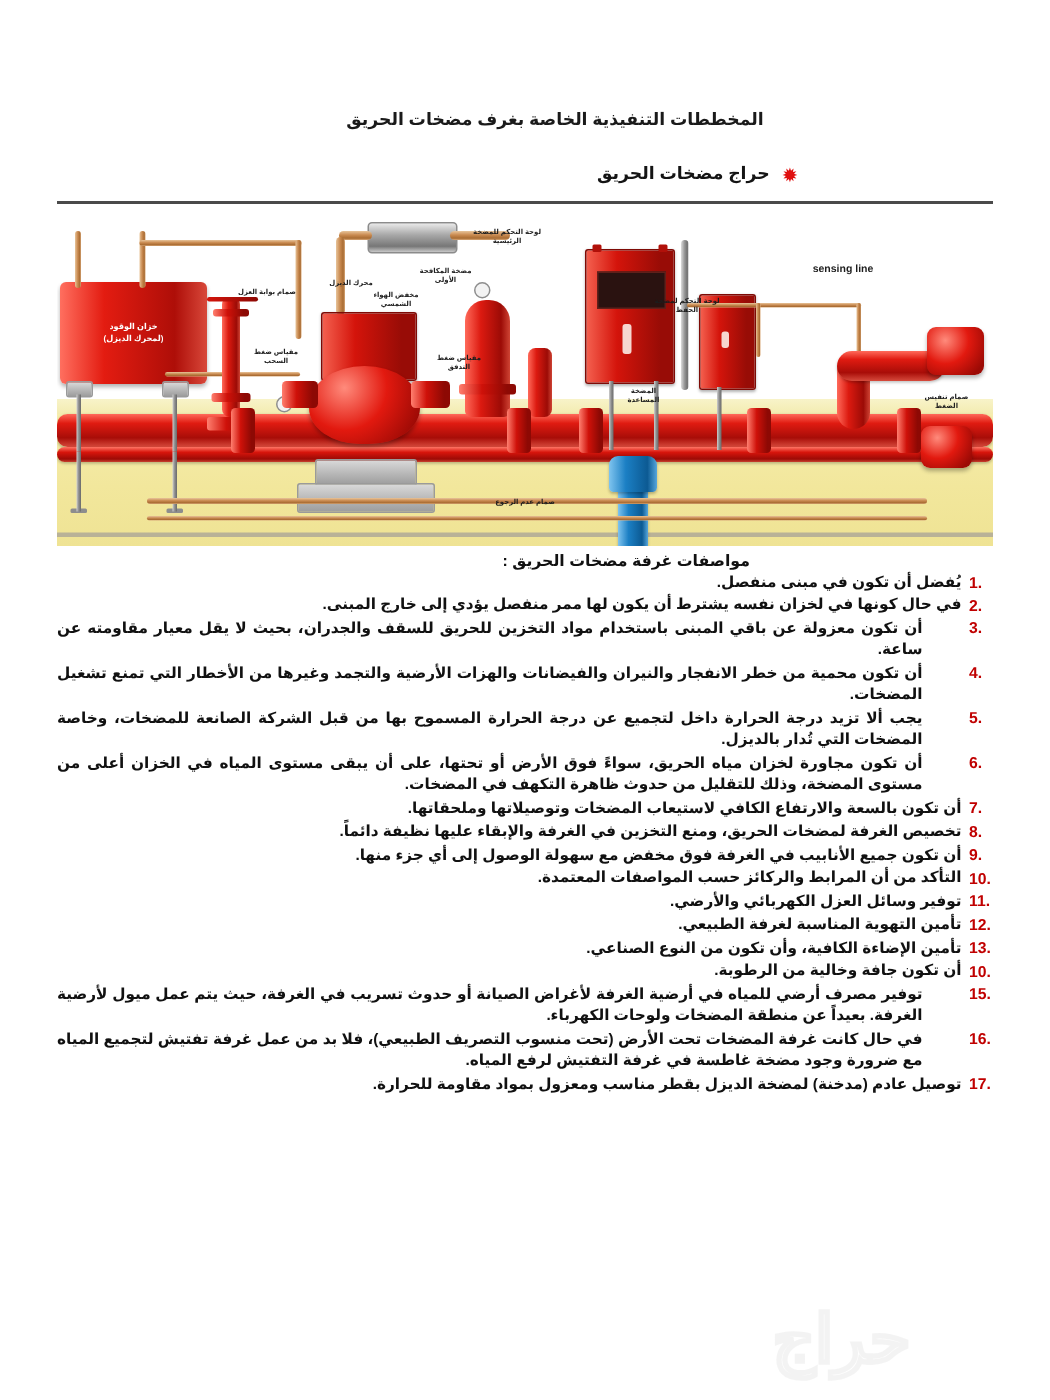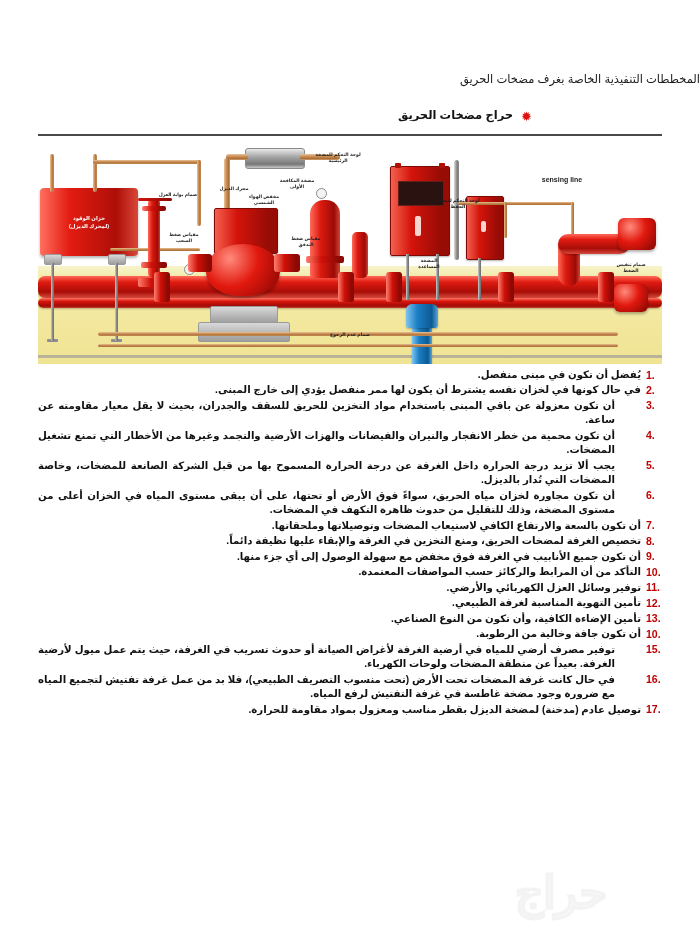--- a/index.html
+++ b/index.html
@@ -8,21 +8,22 @@
     background:#ffffff;
     font-family:"Liberation Sans","DejaVu Sans",sans-serif;
     position:relative;overflow:hidden;
   }
 
   .page{position:relative;width:700px;height:933px;}
 
   
   .doc-title{
     position:absolute;top:72px;left:0;right:0;
-    font-size:11.5px;font-weight:normal;color:#1a1a1a;
+    text-align:center;
+    font-size:11.5px;font-weight:bold;color:#1a1a1a;
     letter-spacing:0px;
     margin-left:40px;
   }
   .section-head{
     position:absolute;top:108px;right:168px;
     display:flex;align-items:center;gap:8px;
     direction:rtl;
   }
   .section-head .star{
     color:#e01010;font-size:13px;line-height:1;
@@ -304,40 +305,41 @@
     <div class="fig-label" style="left:126px;top:96px;width:40px;">مقياس ضغط السحب</div>
     <div class="fig-label" style="left:250px;top:100px;width:36px;">مقياس ضغط التدفق</div>
     <div class="fig-label" style="left:398px;top:62px;width:44px;">لوحة التحكم لمضخة الحفظ</div>
     <div class="fig-label" style="left:372px;top:122px;width:38px;">المضخة المساعدة</div>
     <div class="fig-label" style="left:292px;top:196px;width:40px;">صمام عدم الرجوع</div>
     <div class="fig-label" style="left:574px;top:126px;width:38px;">صمام تنفيس الضغط</div>
     <div class="fig-label en" style="left:484px;top:40px;width:80px;">sensing line</div>
   </div>
 
   <div class="specs">
+    <div class="specs-title">مواصفات غرفة مضخات الحريق :</div>
     <ol class="spec-list" id="spec-list">
         <li>
           <span class="num">1.</span>
           <span class="txt">يُفضل أن تكون في مبنى منفصل.</span>
         </li>
         <li>
           <span class="num">2.</span>
           <span class="txt">في حال كونها في لخزان نفسه يشترط أن يكون لها ممر منفصل يؤدي إلى خارج المبنى.</span>
         </li>
         <li class="indent-a">
           <span class="num">3.</span>
           <span class="txt">أن تكون معزولة عن باقي المبنى باستخدام مواد التخزين للحريق للسقف والجدران، بحيث لا يقل معيار مقاومته عن ساعة.</span>
         </li>
         <li class="indent-a">
           <span class="num">4.</span>
           <span class="txt">أن تكون محمية من خطر الانفجار والنيران والفيضانات والهزات الأرضية والتجمد وغيرها من الأخطار التي تمنع تشغيل المضخات.</span>
         </li>
         <li class="indent-a">
           <span class="num">5.</span>
-          <span class="txt">يجب ألا تزيد درجة الحرارة داخل الغرفة عن درجة الحرارة المسموح بها من قبل الشركة الصانعة للمضخات، وخاصة المضخات التي تُدار بالديزل.</span>
+          <span class="txt">يجب ألا تزيد درجة الحرارة داخل لتجميع عن درجة الحرارة المسموح بها من قبل الشركة الصانعة للمضخات، وخاصة المضخات التي تُدار بالديزل.</span>
         </li>
         <li class="indent-a">
           <span class="num">6.</span>
           <span class="txt">أن تكون مجاورة لخزان مياه الحريق، سواءً فوق الأرض أو تحتها، على أن يبقى مستوى المياه في الخزان أعلى من مستوى المضخة، وذلك للتقليل من حدوث ظاهرة التكهف في المضخات.</span>
         </li>
         <li>
           <span class="num">7.</span>
           <span class="txt">أن تكون بالسعة والارتفاع الكافي لاستيعاب المضخات وتوصيلاتها وملحقاتها.</span>
         </li>
         <li>

